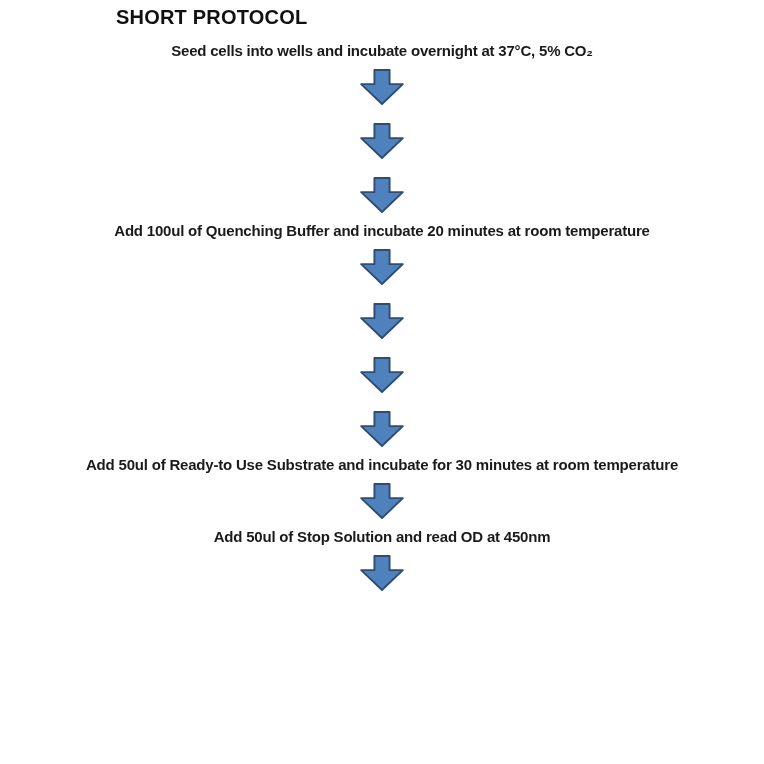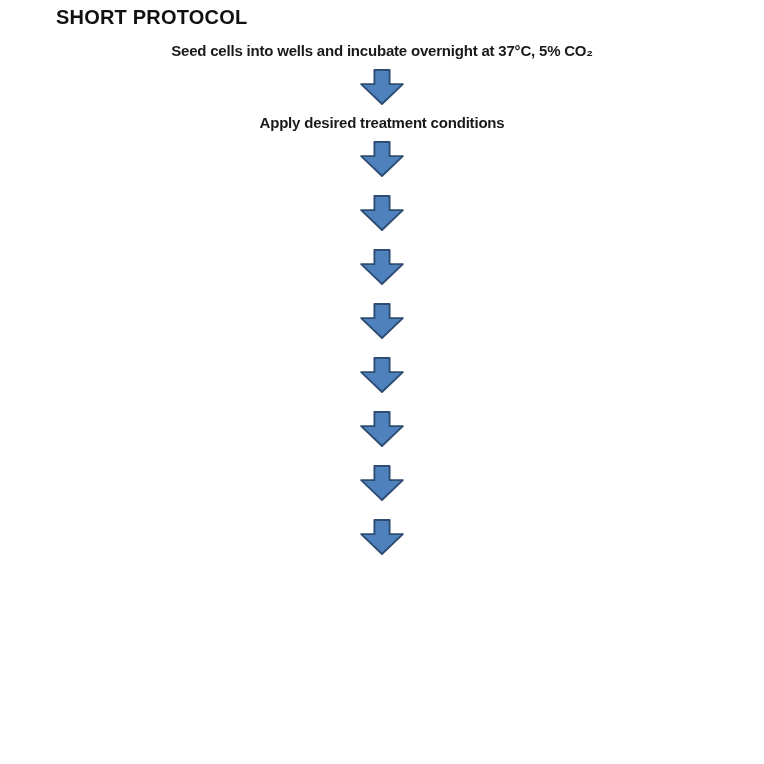--- a/index.html
+++ b/index.html
@@ -12,21 +12,21 @@
     height: 764px;
     overflow: hidden;
     font-family: "Liberation Sans", sans-serif;
     color: #1a1a1a;
   }
   .page-title {
     font-size: 20px;
     font-weight: bold;
     letter-spacing: 0.2px;
     color: #111111;
-    margin: 6px 0 13px 56px;
+    margin: 6px 0 13px 116px;
     white-space: nowrap;
   }
   .flow {
     display: flex;
     flex-direction: column;
     align-items: center;
   }
   .step {
     font-size: 15px;
     font-weight: bold;
@@ -53,21 +53,35 @@
 <div class="flow">
 
   <div class="step">Seed cells into wells and incubate overnight at 37°C, 5% CO₂</div>
 
   <div class="arrow">
     <svg viewBox="0 0 46 38" xmlns="http://www.w3.org/2000/svg">
         <path d="M15 1 H31 V16 H45 L23 37 L1 16 H15 Z" fill="#4f81bd" stroke="#2e4d72" stroke-width="2" stroke-linejoin="round"></path>
       </svg>
   </div>
 
-  <div class="step">Apply desired treatment conditions</div>
+
+  <div class="arrow">
+    <svg viewBox="0 0 46 38" xmlns="http://www.w3.org/2000/svg">
+        <path d="M15 1 H31 V16 H45 L23 37 L1 16 H15 Z" fill="#4f81bd" stroke="#2e4d72" stroke-width="2" stroke-linejoin="round"></path>
+      </svg>
+  </div>
+
+
+  <div class="arrow">
+    <svg viewBox="0 0 46 38" xmlns="http://www.w3.org/2000/svg">
+        <path d="M15 1 H31 V16 H45 L23 37 L1 16 H15 Z" fill="#4f81bd" stroke="#2e4d72" stroke-width="2" stroke-linejoin="round"></path>
+      </svg>
+  </div>
+
+  <div class="step mw560">Add 100ul of Quenching Buffer and incubate 20 minutes at room temperature</div>
 
   <div class="arrow">
     <svg viewBox="0 0 46 38" xmlns="http://www.w3.org/2000/svg">
         <path d="M15 1 H31 V16 H45 L23 37 L1 16 H15 Z" fill="#4f81bd" stroke="#2e4d72" stroke-width="2" stroke-linejoin="round"></path>
       </svg>
   </div>
 
 
   <div class="arrow">
     <svg viewBox="0 0 46 38" xmlns="http://www.w3.org/2000/svg">
@@ -82,41 +96,29 @@
       </svg>
   </div>
 
 
   <div class="arrow">
     <svg viewBox="0 0 46 38" xmlns="http://www.w3.org/2000/svg">
         <path d="M15 1 H31 V16 H45 L23 37 L1 16 H15 Z" fill="#4f81bd" stroke="#2e4d72" stroke-width="2" stroke-linejoin="round"></path>
       </svg>
   </div>
 
+  <div class="step mw600">Add 50ul of Ready-to Use Substrate and incubate for 30 minutes at room temperature</div>
 
   <div class="arrow">
     <svg viewBox="0 0 46 38" xmlns="http://www.w3.org/2000/svg">
         <path d="M15 1 H31 V16 H45 L23 37 L1 16 H15 Z" fill="#4f81bd" stroke="#2e4d72" stroke-width="2" stroke-linejoin="round"></path>
       </svg>
   </div>
 
-
-  <div class="arrow">
-    <svg viewBox="0 0 46 38" xmlns="http://www.w3.org/2000/svg">
-        <path d="M15 1 H31 V16 H45 L23 37 L1 16 H15 Z" fill="#4f81bd" stroke="#2e4d72" stroke-width="2" stroke-linejoin="round"></path>
-      </svg>
-  </div>
-
-
-  <div class="arrow">
-    <svg viewBox="0 0 46 38" xmlns="http://www.w3.org/2000/svg">
-        <path d="M15 1 H31 V16 H45 L23 37 L1 16 H15 Z" fill="#4f81bd" stroke="#2e4d72" stroke-width="2" stroke-linejoin="round"></path>
-      </svg>
-  </div>
-
+  <div class="step">Add 50ul of Stop Solution and read OD at 450nm</div>
 
   <div class="arrow">
     <svg viewBox="0 0 46 38" xmlns="http://www.w3.org/2000/svg">
         <path d="M15 1 H31 V16 H45 L23 37 L1 16 H15 Z" fill="#4f81bd" stroke="#2e4d72" stroke-width="2" stroke-linejoin="round"></path>
       </svg>
   </div>
 
 
 </div>
 

